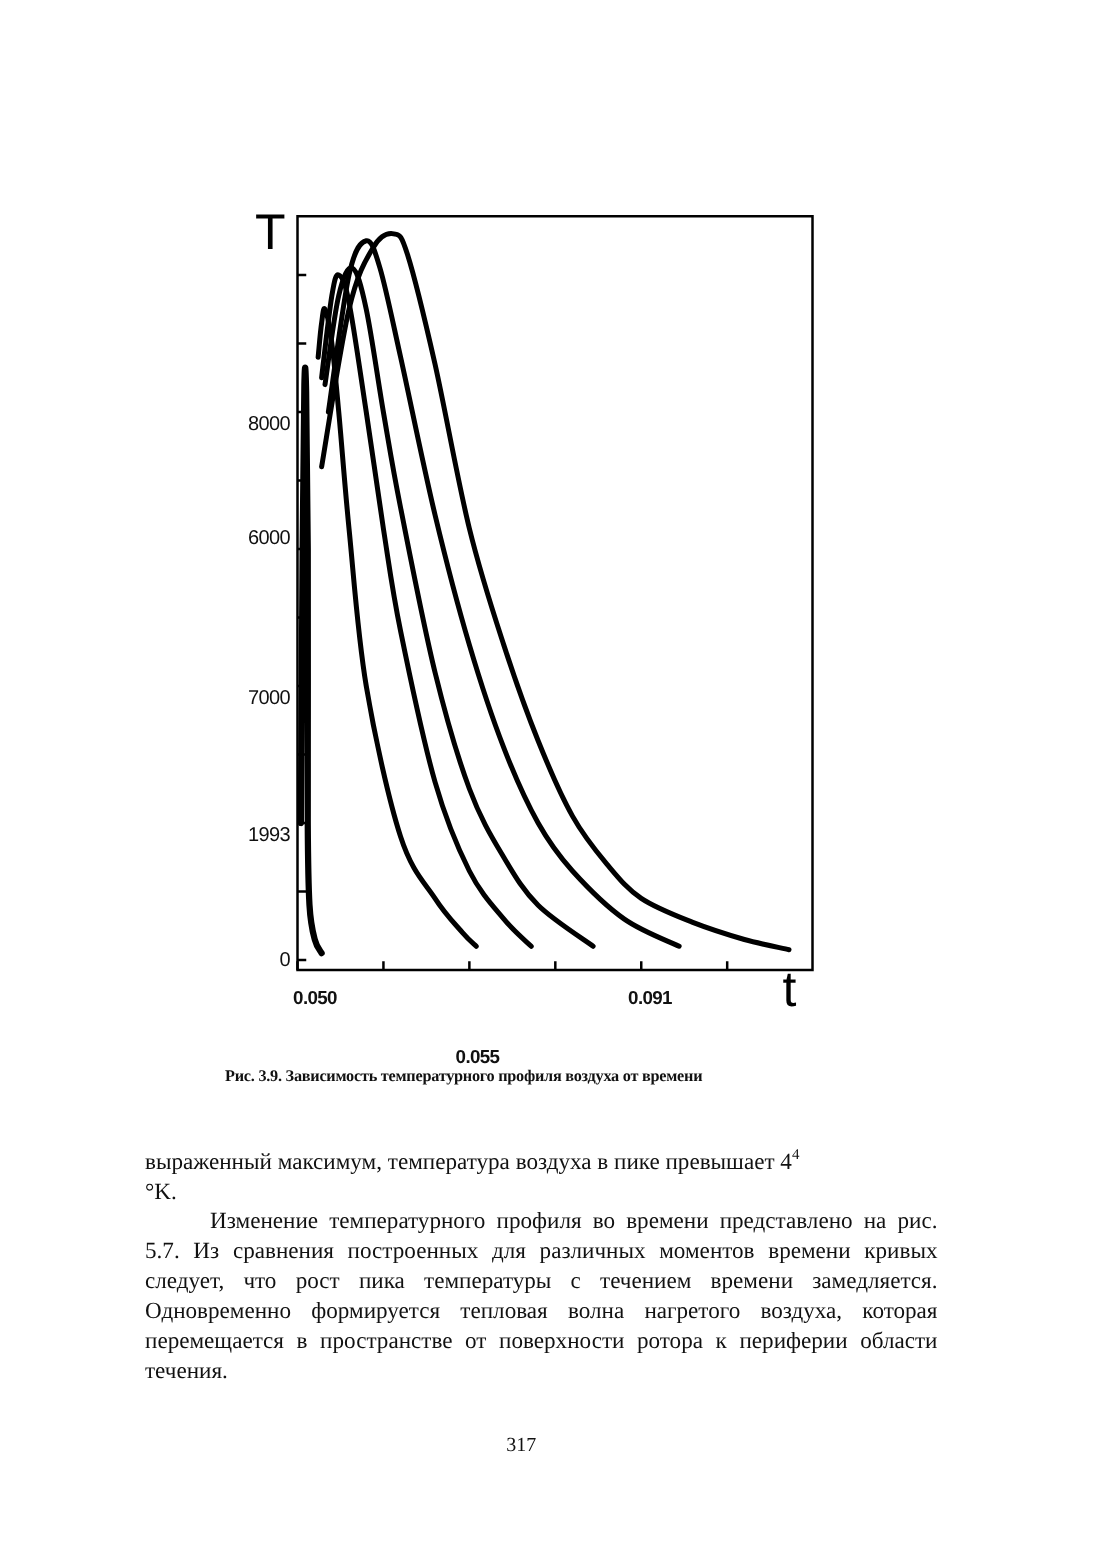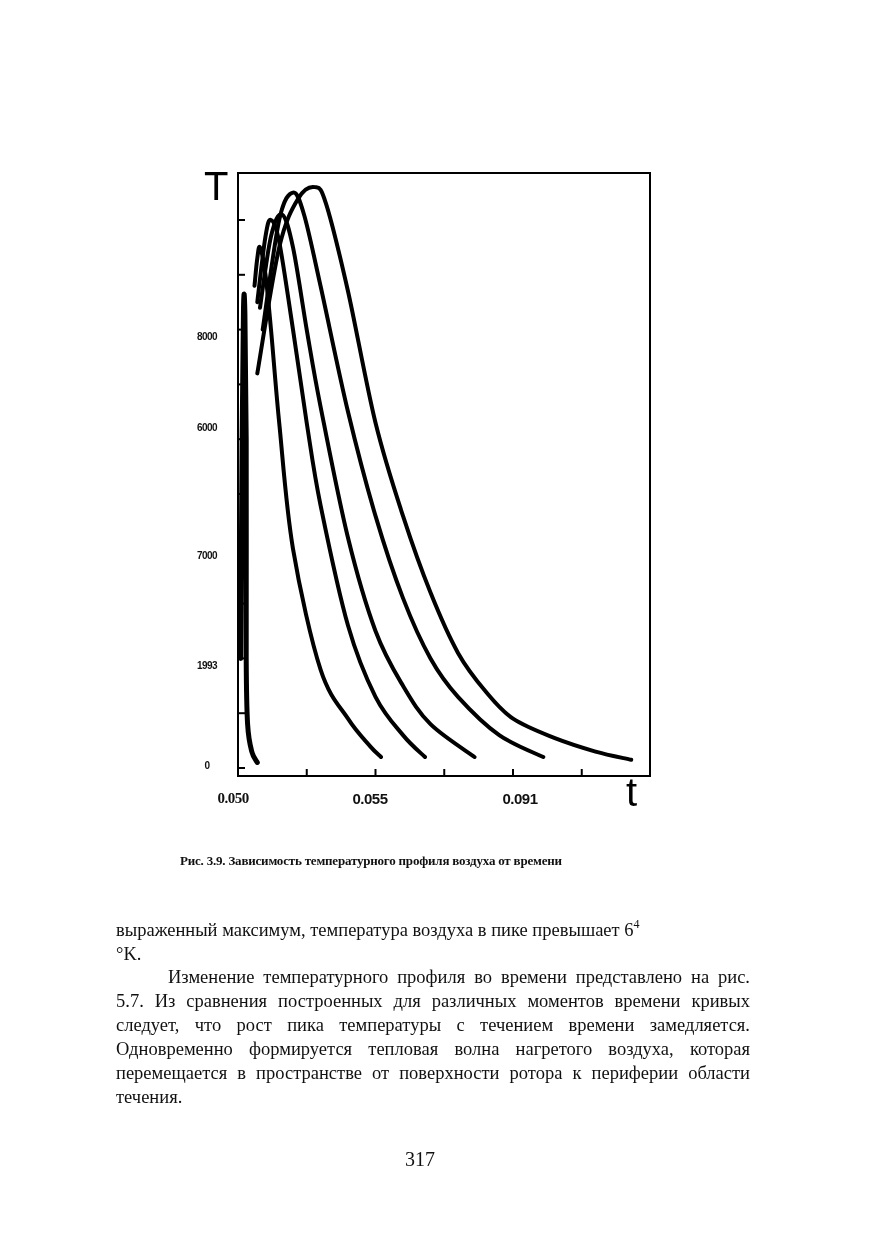--- a/index.html
+++ b/index.html
@@ -3,31 +3,31 @@
 <meta charset="utf-8">
 <style>
   html, body { margin: 0; padding: 0; background: #ffffff; }
   body { width: 874px; height: 1240px; position: relative; overflow: hidden;
          font-family: "Liberation Serif", "DejaVu Serif", serif; color: #111; }
   .figure { position: absolute; left: 0; top: 0; width: 874px; height: 830px; }
   .figure svg { position: absolute; left: 0; top: 0; }
   .axis-letter { position: absolute; font-family: "Liberation Sans", "DejaVu Sans", sans-serif; color: #000; }
   .ylabel { left: 204px; top: 166px; font-size: 40px; line-height: 40px; }
   .xlabel { left: 626px; top: 772px; font-size: 40px; line-height: 40px; }
-  .ytick { position: absolute; font-family: "Liberation Sans", "DejaVu Sans", sans-serif; font-weight: bold;
-           font-size: 10px; letter-spacing: -0.5px; text-align: center; width: 50px; }
+  .ytick { position: absolute; font-family: "Liberation Sans", "DejaVu Sans", sans-serif; font-weight: normal;
+           font-size: 16px; letter-spacing: -0.5px; text-align: right; width: 50px; }
   .xtick { position: absolute; font-family: "Liberation Sans", "DejaVu Sans", sans-serif; font-weight: bold;
            font-size: 15px; letter-spacing: -0.5px; text-align: center; width: 60px; top: 790px; }
   .caption { position: absolute; left: 180px; top: 853px; width: 520px; font-size: 13px; font-weight: bold;
              font-family: "Liberation Serif", serif; letter-spacing: -0.2px; white-space: nowrap; }
   .para { position: absolute; left: 116px; width: 634px; font-size: 18.5px; line-height: 24px;
           text-align: justify; }
   .p1 { top: 918px; }
   .p2 { top: 965px; text-indent: 52px; }
-  .page-num { position: absolute; left: 405px; top: 1148px; font-size: 20px; }
+  .page-num { position: absolute; left: 405px; top: 1148px; font-size: 16px; }
   sup { font-size: 12px; vertical-align: 8px; line-height: 0; }
 </style>
 </head>
 <body>
 
 <div class="figure">
   <svg id="chart-svg" width="874" height="830" viewBox="0 0 874 830">
 
     <rect x="238" y="173" width="412" height="603" fill="none" stroke="#000" stroke-width="2"></rect>
     <g id="ticks">
@@ -60,27 +60,27 @@
   </svg>
   <div class="axis-letter ylabel">T</div>
   <div class="axis-letter xlabel">t</div>
 
   <div class="ytick" style="left:182px; top:760px;">0</div>
   <div class="ytick" style="left:182px; top:660px;">1993</div>
   <div class="ytick" style="left:182px; top:550px;">7000</div>
   <div class="ytick" style="left:182px; top:422px;">6000</div>
   <div class="ytick" style="left:182px; top:331px;">8000</div>
 
-  <div class="xtick" style="left:203px;font-family:Liberation Serif, serif;">0.050</div>
-  <div class="xtick" style="left:340px;">0.055</div>
+  <div class="xtick" style="left:222px;">0.050</div>
+  <div class="xtick" style="left:352px;margin-top:47px;">0.055</div>
   <div class="xtick" style="left:490px;">0.091</div>
 </div>
 
 <div class="caption">Рис. 3.9. Зависимость температурного профиля воздуха от времени</div>
 
 <div class="para p1">
-  <span>выраженный максимум, температура воздуха в пике превышает 6</span><sup>4</sup><br>
+  <span>выраженный максимум, температура воздуха в пике превышает 4</span><sup>4</sup><br>
   <span>°K.</span>
 </div>
 
 <div class="para p2">Изменение температурного профиля во времени представлено на рис. 5.7. Из сравнения построенных для различных моментов времени кривых следует, что рост пика температуры с течением времени замедляется. Одновременно формируется тепловая волна нагретого воздуха, которая перемещается в пространстве от поверхности ротора к периферии области течения.</div>
 
 <div class="page-num">317</div>
 
 </body></html>

